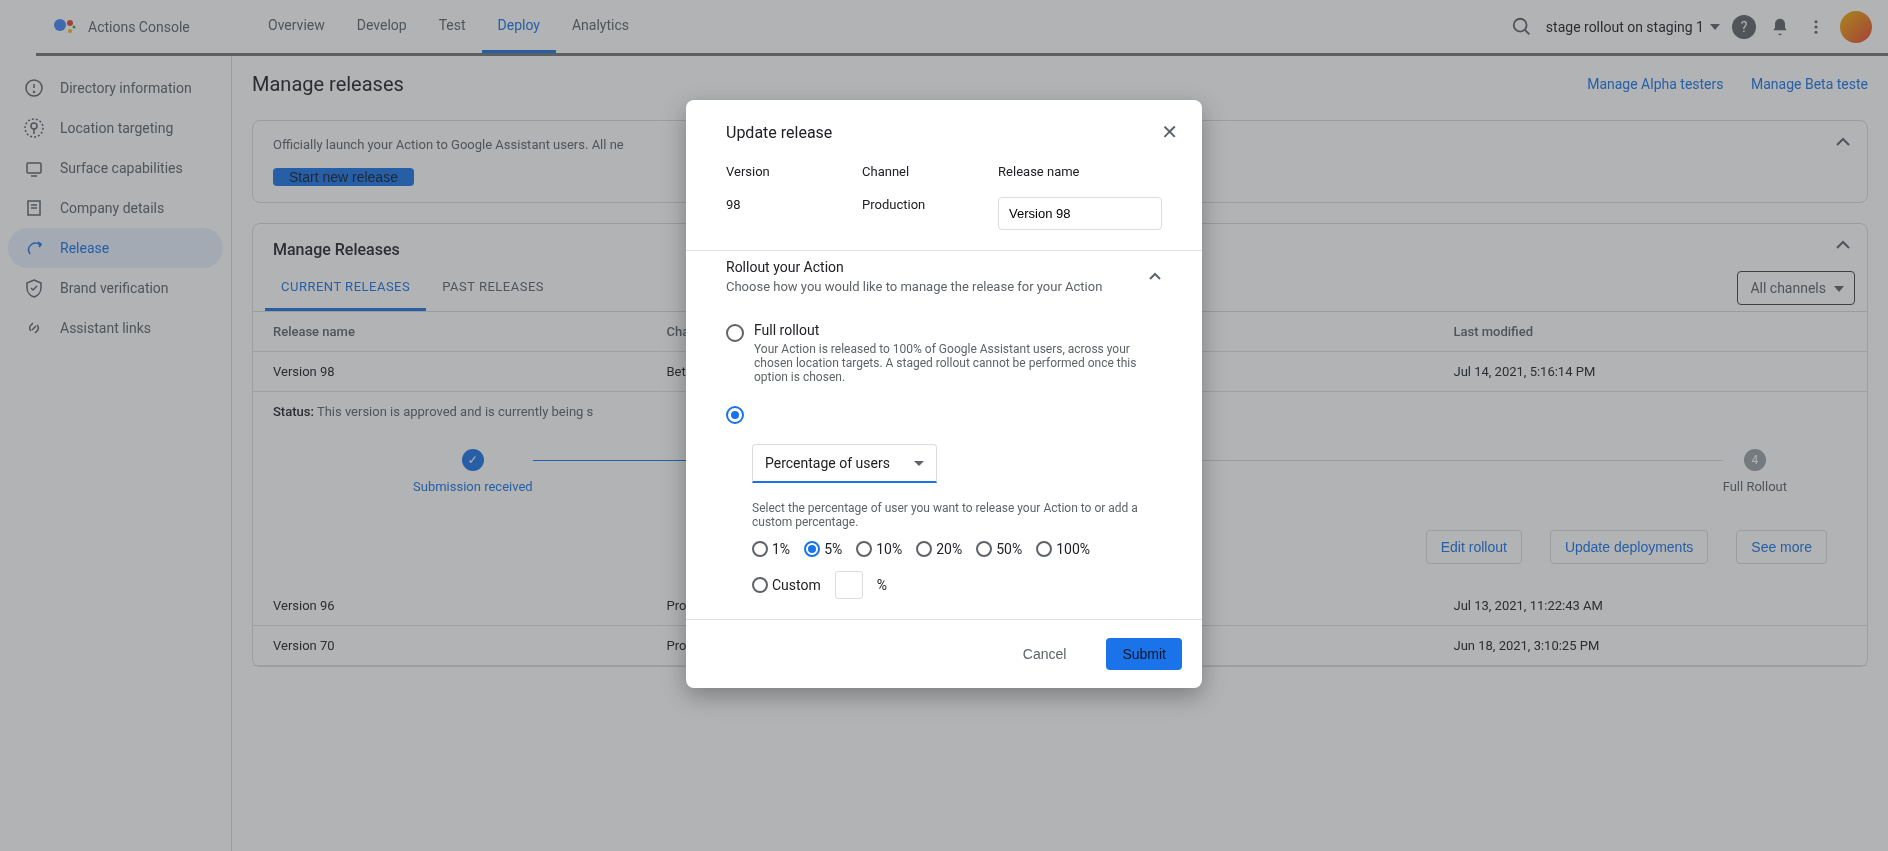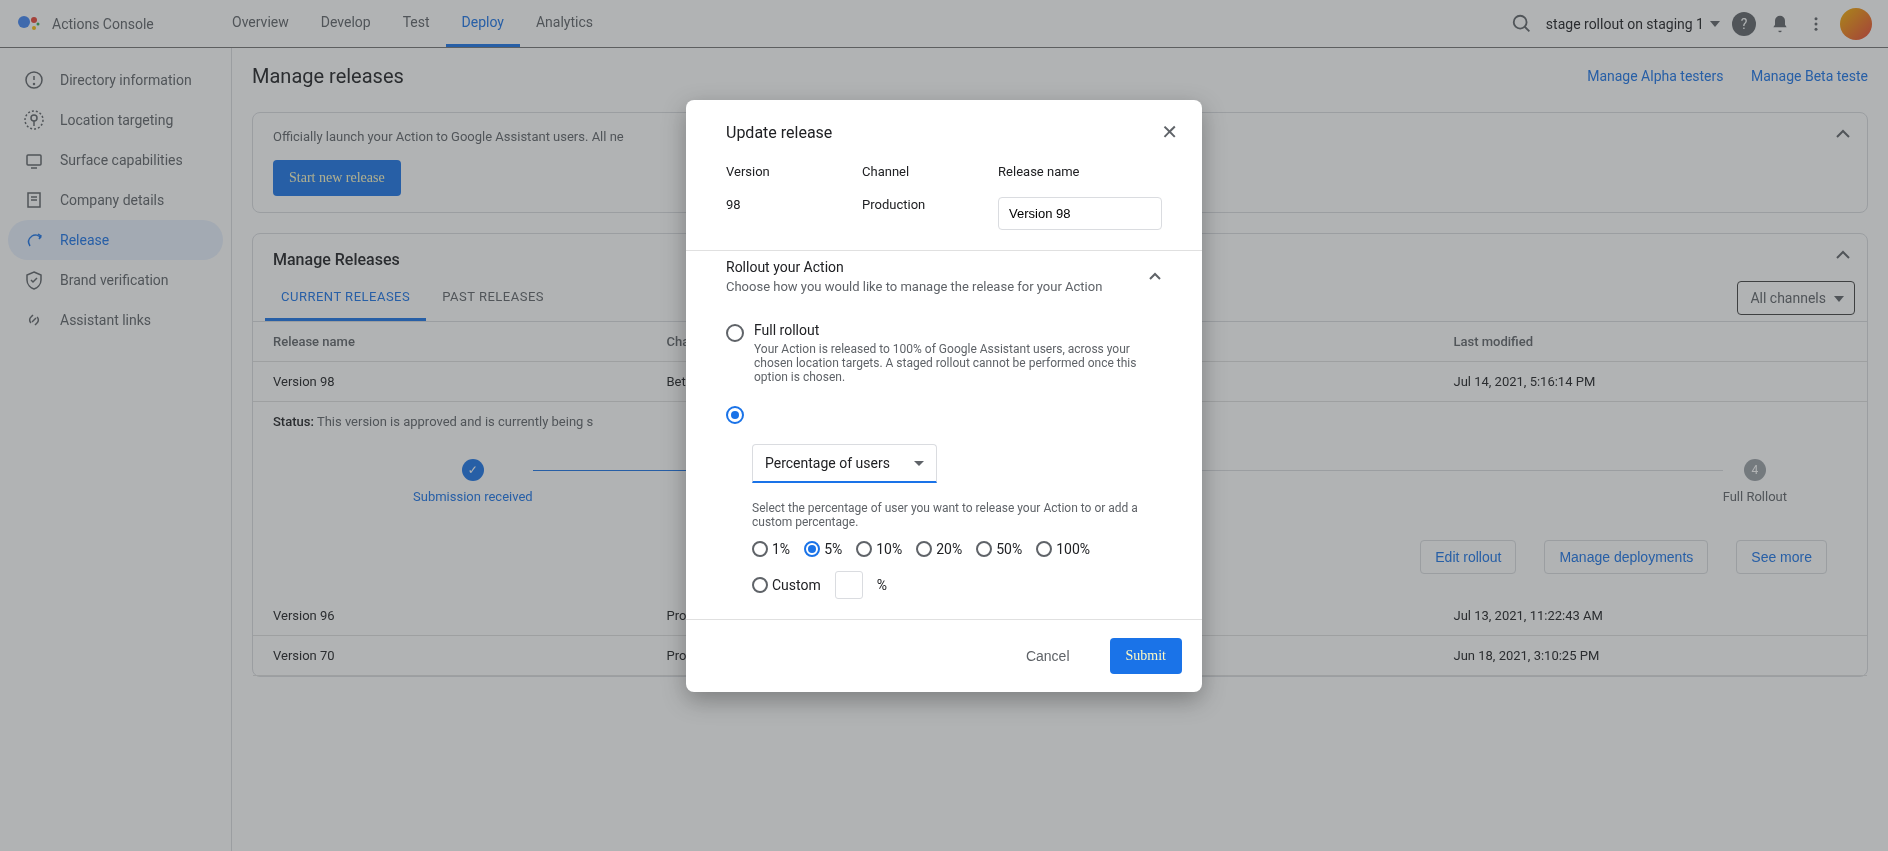--- a/index.html
+++ b/index.html
@@ -1,19 +1,19 @@
 <!DOCTYPE html>
 <html><head>
 <meta charset="utf-8">
 <style>
 * { box-sizing: border-box; margin: 0; padding: 0; }
 body { font-family: 'Google Sans', Roboto, Arial, sans-serif; font-size: 14px; color: #202124; background: #fff; overflow: hidden; }
 
 
-.header { height: 48px; display: flex; align-items: center; border-bottom: 1px solid #737373; padding: 0 16px; }
+.header { height: 56px; display: flex; align-items: center; border-bottom: 3px solid #737373; padding: 0 16px; margin-left: 36px; }
 .logo-group { display: flex; align-items: center; gap: 12px; width: 200px; }
 .assistant-logo { width: 24px; height: 24px; }
 .brand { font-size: 14px; color: #5f6368; }
 .tabs { display: flex; height: 100%; }
 .tab { padding: 0 16px; display: flex; align-items: center; color: #5f6368; cursor: pointer; border-bottom: 3px solid transparent; font-size: 14px; }
 .tab.active { color: #1a73e8; border-bottom-color: #1a73e8; }
 .header-right { margin-left: auto; display: flex; align-items: center; gap: 12px; }
 .header-icon { width: 24px; height: 24px; color: #5f6368; cursor: pointer; display:flex; align-items:center; justify-content:center; border-radius:50%; }
 .header-icon.circle { background: #5f6368; color:#fff; width:24px; height:24px; font-size:14px; }
 .project-name { color: #202124; font-size: 14px; display:flex; align-items:center; gap:6px; cursor:pointer; }
@@ -28,21 +28,21 @@
 
 .main { flex:1; overflow-y:auto; padding: 16px 20px; }
 .page-header { display:flex; align-items:center; justify-content:space-between; margin-bottom:24px; }
 .page-title { font-size:20px; color:#202124; font-weight:400; }
 .link-btn { color:#1a73e8; font-size:14px; cursor:pointer; margin-left:24px; }
 
 .card { border:1px solid #dadce0; border-radius:8px; padding:16px 20px; margin-bottom:20px; position:relative; }
 .card-title { font-size:16px; margin-bottom:6px; font-weight:500; }
 .card-sub { font-size:13px; color:#5f6368; margin-bottom:16px; }
 .card-chevron { position:absolute; right:16px; top:16px; color:#5f6368; }
-.primary-btn { background:#1a73e8; color:#fef9c3; border:none; padding:10px 16px; border-radius:4px; font-size:14px; cursor:pointer;font-family:Liberation Serif, serif; }
+.primary-btn { background:#1a73e8; color:#0f172a; border:none; padding:1px 16px; border-radius:4px; font-size:14px; cursor:pointer; }
 .secondary-btn { color:#1a73e8; border:1px solid #dadce0; background:#fff; padding:8px 14px; border-radius:4px; font-size:14px; cursor:pointer; }
 
 .inner-tabs { display:flex; border-bottom:1px solid #dadce0; margin-bottom:0; }
 .inner-tab { padding:14px 16px; text-transform:uppercase; color:#5f6368; font-size:13px; letter-spacing:0.5px; cursor:pointer; border-bottom:3px solid transparent; }
 .inner-tab.active { color:#1a73e8; border-bottom-color:#1a73e8; }
 .channel-select { margin-left:auto; border:1px solid #404040; border-radius:4px; padding:8px 28px 8px 12px; font-size:14px; color:#5f6368; background:#fff; position:relative; }
 
 .tbl { width:100%; }
 .tbl-head, .tbl-row { display:grid; grid-template-columns: 1fr 1fr 1fr 1fr; padding:12px 20px; border-bottom:1px solid #e0e0e0; font-size:13px; }
 .tbl-head { color:#5f6368; font-weight:500; }
@@ -265,21 +265,21 @@
               <div class="step-label">v complete</div>
             </div>
             <div class="step-line pending"></div>
             <div class="step">
               <div class="step-circle pending">4</div>
               <div class="step-label pending">Full Rollout</div>
             </div>
           </div>
           <div class="row-actions">
             <button class="secondary-btn">Edit rollout</button>
-            <button class="secondary-btn">Manage deployments</button>
+            <button class="secondary-btn">Update deployments</button>
             <button class="secondary-btn">See more</button>
           </div>
         </div>
         <div class="tbl-row">
           <div>Version 96</div>
           <div>Produc</div>
           <div></div>
           <div>Jul 13, 2021, 11:22:43 AM</div>
         </div>
         <div class="tbl-row">

